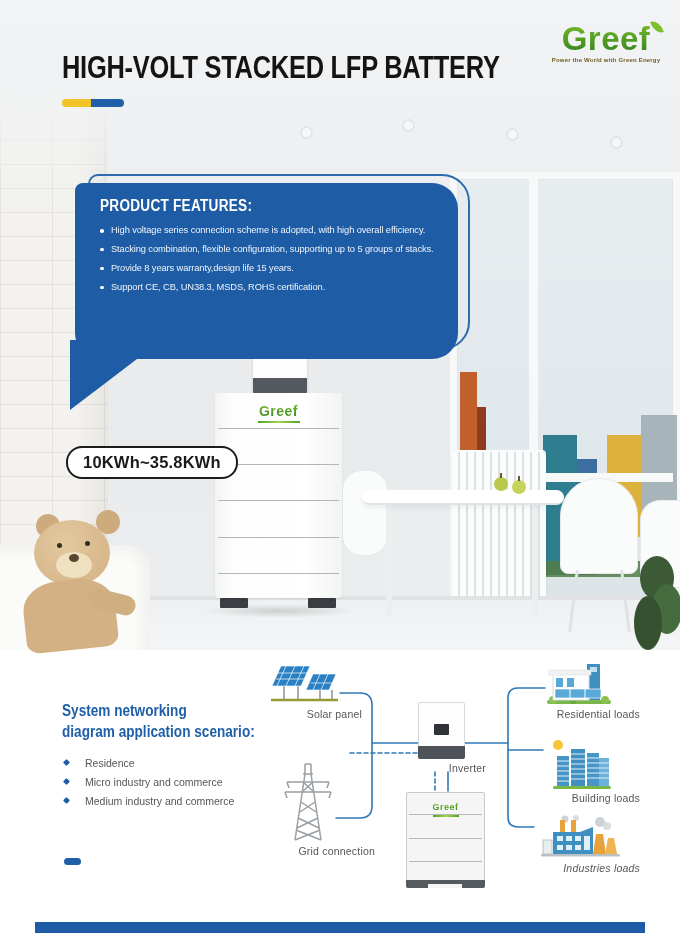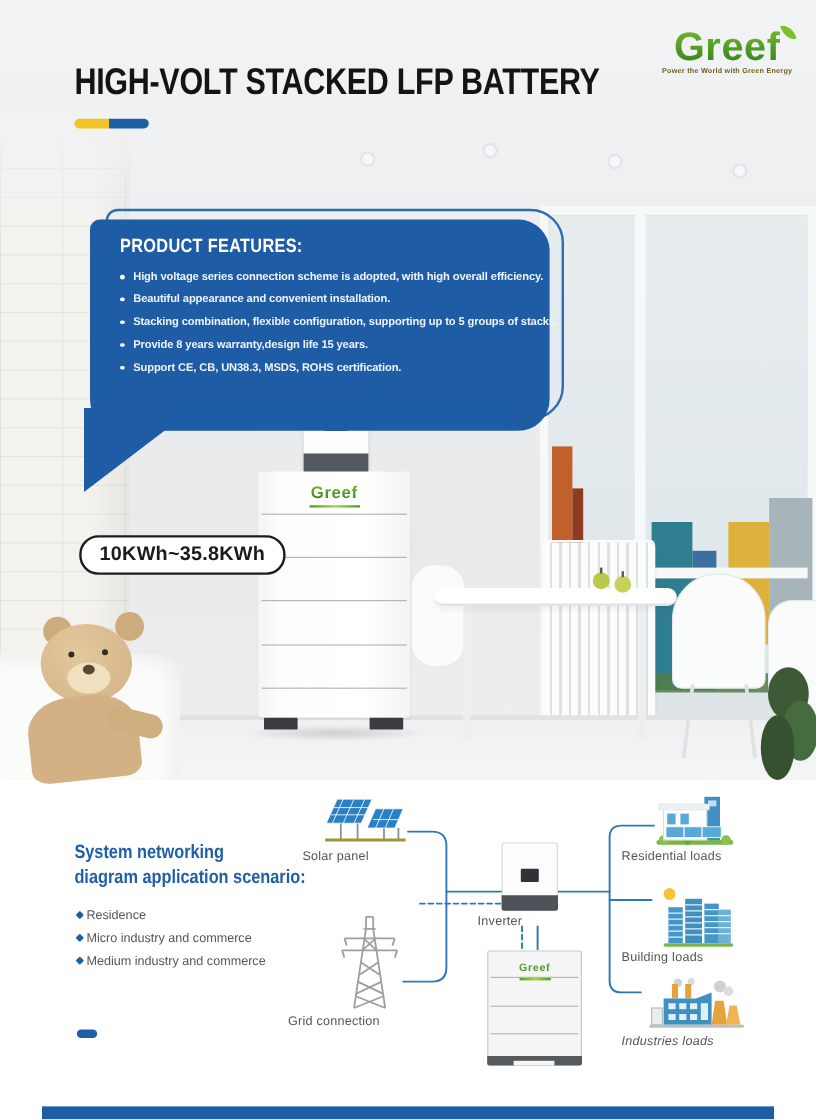--- a/index.html
+++ b/index.html
@@ -74,39 +74,39 @@
 
   
   .feat-outline { left:88px; top:174px; width:382px; height:176px; border:2px solid #2e6cb0;
     border-radius:10px 28px 28px 28px; }
   .feat-box { left:75px; top:183px; width:383px; height:176px; background:#1e5ca5;
     border-radius:8px 26px 26px 26px; z-index:5; }
   .feat-tail { left:70px; top:340px; width:92px; height:70px; background:#1e5ca5;
     clip-path:polygon(0 0, 100% 0, 0 100%); z-index:4; }
   .feat-heading { left:100px; top:197px; font-size:16px; color:#ffffff; transform:scaleX(.85);
     letter-spacing:.3px; z-index:6; }
-  .feat-list { left:100px; top:226px; width:350px; list-style:none; z-index:6;font-weight:bold; }
+  .feat-list { left:100px; top:226px; width:350px; list-style:none; z-index:6; }
   .feat-list li { position:relative; padding-left:11px; margin-bottom:9.4px; font-size:9.3px; line-height:9.5px;
     color:#eef4fb; letter-spacing:-.1px; white-space:nowrap; }
   .feat-list li::before { content:""; position:absolute; left:0; top:3px; width:3.5px; height:3.5px;
     border-radius:50%; background:#ffffff; }
 
   .badge { left:66px; top:446px; padding:5px 15px; background:#ffffff; border:2px solid #1c1c1c;
     border-radius:16px; font-size:16.5px; font-weight:600; color:#1a1a1a; z-index:6; letter-spacing:.2px; }
 
   
   .scen-heading { left:62px; top:700px; font-size:16px; color:#1f5fa8; transform:scaleX(.85); line-height:21px; }
   .scen-list { left:64px; top:758px; list-style:none; }
-  .scen-list li { position:relative; padding-left:8px; margin-bottom:8.5px; font-size:10.5px; line-height:10.5px; color:#55565b; }
+  .scen-list li { position:relative; padding-left:21px; margin-bottom:8.5px; font-size:10.5px; line-height:10.5px; color:#55565b; }
   .scen-list li::before { content:""; position:absolute; left:0; top:2px; width:5px; height:5px;
     background:#1f5fa8; transform:rotate(45deg); border-radius:1px; }
   .blue-dash { left:64px; top:858px; width:17px; height:7px; border-radius:3.5px; background:#1f5fa8; }
   .footer-bar { left:35px; top:922px; width:610px; height:11px; background:#1e5ca5; }
 
-  .diag-label { position:absolute; font-size:10.5px; color:#55565a; text-align:left; letter-spacing:.2px; }
+  .diag-label { position:absolute; font-size:10.5px; color:#55565a; text-align:right; letter-spacing:.2px; }
   .node-inverter { position:absolute; left:418px; top:702px; width:47px; height:57px; background:#fdfdfd;
     border:1px solid #d7dadc; border-radius:2px; z-index:3; }
   .node-inverter .scr { position:absolute; left:15px; top:21px; width:15px; height:11px; background:#2f3337; border-radius:1px; }
   .node-inverter .band { position:absolute; left:-1px; bottom:-1px; width:47px; height:13px; background:#4d5359; border-radius:0 0 2px 2px; }
   .node-battery { position:absolute; left:406px; top:792px; width:79px; height:96px; background:#f4f5f4;
     border:1px solid #c8cbc9; border-radius:2px; z-index:3; }
   .nb-line { position:absolute; left:2px; width:73px; height:1px; background:#b4b8b6; }
   .nb-base { position:absolute; left:-1px; bottom:-1px; width:79px; height:8px; background:#555a5e; border-radius:0 0 2px 2px; }
   .nb-base::after { content:""; position:absolute; left:22px; bottom:0; width:34px; height:4px; background:#f4f5f4; }
   svg { display:block; }
@@ -198,21 +198,20 @@
     <div class="logo-tagline">Power the World with Green Energy</div>
   </div>
   <div class="abs accent-dash"></div>
 
   <div class="abs feat-outline"></div>
   <div class="abs feat-tail"></div>
   <div class="abs feat-box"></div>
   <div class="abs cond feat-heading">PRODUCT FEATURES:</div>
   <ul class="abs feat-list">
     <li>High voltage series connection scheme is adopted, with high overall efficiency.</li>
-    <li>Beautiful appearance and convenient installation.</li>
     <li>Stacking combination, flexible configuration, supporting up to 5 groups of stacks.</li>
     <li>Provide 8 years warranty,design life 15 years.</li>
     <li>Support CE, CB, UN38.3, MSDS, ROHS certification.</li>
   </ul>
 
   <div class="abs badge">10KWh~35.8KWh</div>
 
   <div class="abs cond scen-heading">
     <div>System networking</div>
     <div>diagram application scenario:</div>

